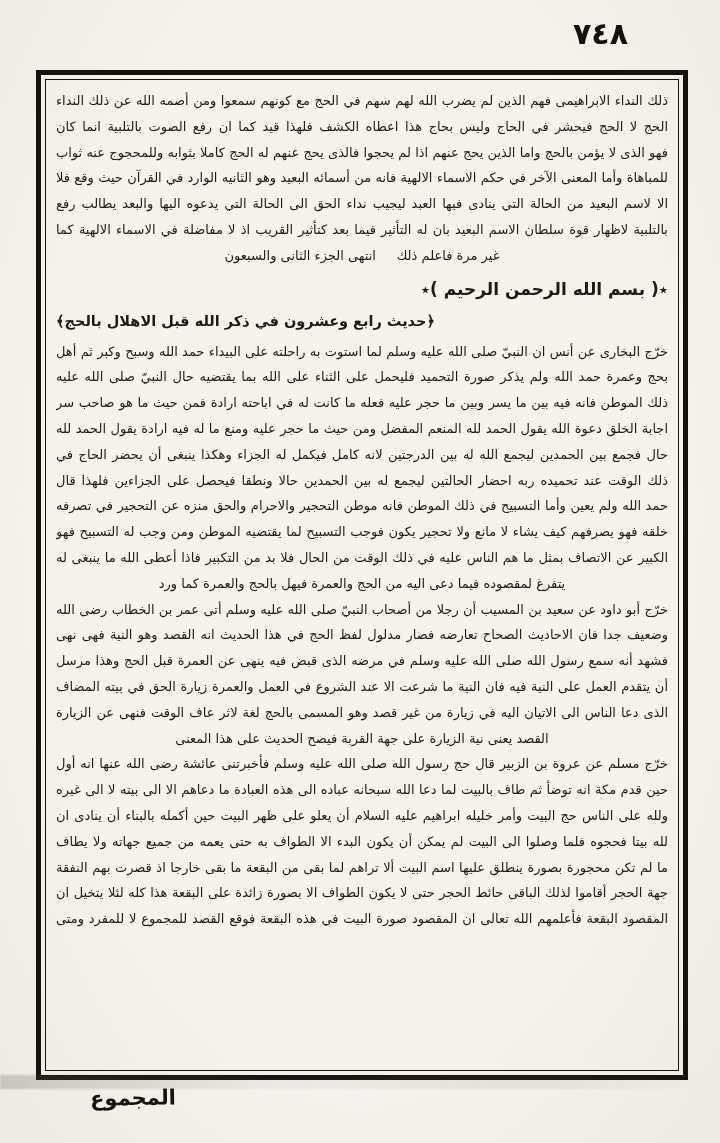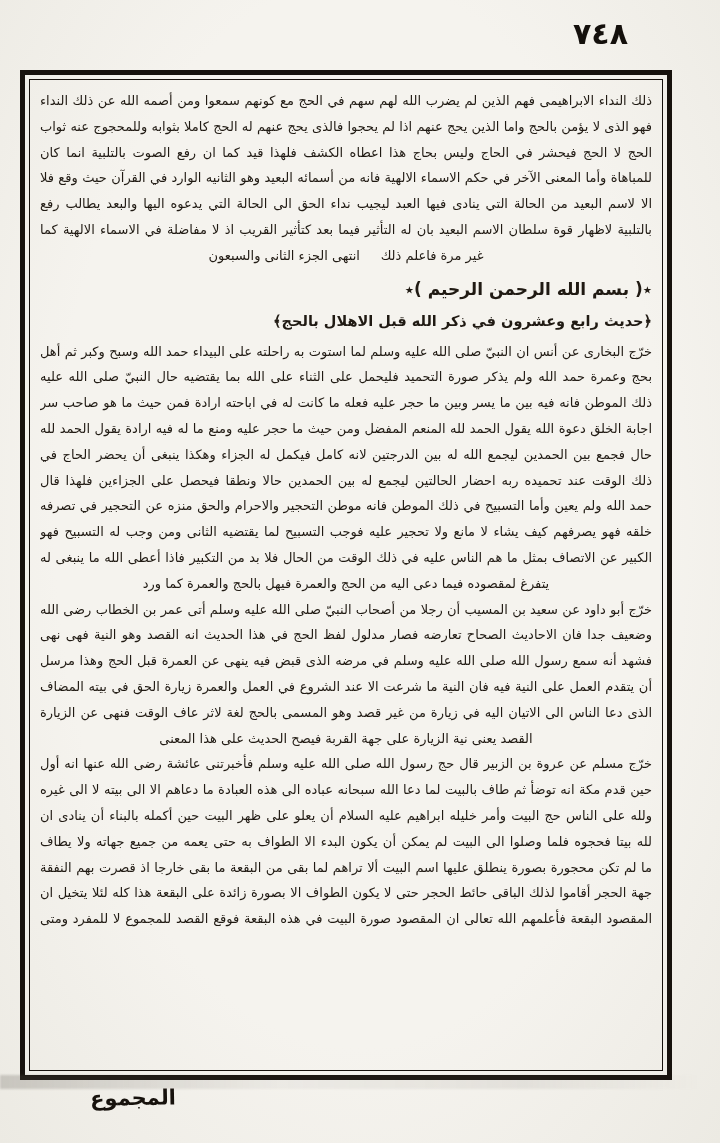--- a/index.html
+++ b/index.html
@@ -20,21 +20,21 @@
     position: absolute;
     top: 16px; right: 92px;
     font-size: 30px;
     font-weight: bold;
     letter-spacing: 2px;
     color: #14100c;
     direction: rtl;
   }
   .frame-outer {
     position: absolute;
-    left: 20px; top: 70px;
+    left: 36px; top: 70px;
     width: 652px; height: 1010px;
     box-sizing: border-box;
     border: 5px solid #17120d;
     padding: 4px;
     background: transparent;
   }
   .frame-inner {
     box-sizing: border-box;
     width: 100%; height: 100%;
     border: 1.5px solid #17120d;
@@ -54,21 +54,21 @@
     text-align-last: justify;
     white-space: normal;
   }
   .line.tail {
     text-align: left;
     text-align-last: center;
   }
   .hdr {
     height: 27px;
     overflow: hidden;
-    text-align: right;
+    text-align: left;
     font-weight: bold;
     font-size: 14.5px;
     margin: 2px 0 3px 0;
   }
   .basmala {
     height: 30px;
     overflow: hidden;
     text-align: right;
     font-weight: bold;
     font-size: 17px;
@@ -95,36 +95,36 @@
 <body>
 
 <div class="scan-page">
 
   <div class="page-number">٧٤٨</div>
 
   <div class="frame-outer">
     <div class="frame-inner">
       <div class="text-body">
           <div class="line">ذلك النداء الابراهيمى فهم الذين لم يضرب الله لهم سهم في الحج مع كونهم سمعوا ومن أصمه الله عن ذلك النداء</div>
+          <div class="line">الحج لا الحج فيحشر في الحاج وليس بحاج هذا اعطاه الكشف فلهذا قيد كما ان رفع الصوت بالتلبية انما كان</div>
           <div class="line">فهو الذى لا يؤمن بالحج واما الذين يحج عنهم اذا لم يحجوا فالذى يحج عنهم له الحج كاملا بثوابه وللمحجوج عنه ثواب</div>
-          <div class="line">الحج لا الحج فيحشر في الحاج وليس بحاج هذا اعطاه الكشف فلهذا قيد كما ان رفع الصوت بالتلبية انما كان</div>
           <div class="line">للمباهاة وأما المعنى الآخر في حكم الاسماء الالهية فانه من أسمائه البعيد وهو الثانيه الوارد في القرآن حيث وقع فلا ينادى</div>
           <div class="line">الا لاسم البعيد من الحالة التي ينادى فيها العبد ليجيب نداء الحق الى الحالة التي يدعوه اليها والبعد يطالب رفع الصوت</div>
           <div class="line">بالتلبية لاظهار قوة سلطان الاسم البعيد بان له التأثير فيما بعد كتأثير القريب اذ لا مفاضلة في الاسماء الالهية كما قررناه</div>
           <div class="line tail">غير مرة فاعلم ذلك &nbsp;&nbsp;&nbsp; انتهى الجزء الثانى والسبعون</div>
           <div class="basmala">٭( بسم الله الرحمن الرحيم )٭</div>
           <div class="hdr">﴿حديث رابع وعشرون في ذكر الله قبل الاهلال بالحج﴾</div>
           <div class="line">خرّج البخارى عن أنس ان النبيّ صلى الله عليه وسلم لما استوت به راحلته على البيداء حمد الله وسبح وكبر ثم أهل</div>
           <div class="line">بحج وعمرة حمد الله ولم يذكر صورة التحميد فليحمل على الثناء على الله بما يقتضيه حال النبيّ صلى الله عليه وسلم في</div>
           <div class="line">ذلك الموطن فانه فيه بين ما يسر وبين ما حجر عليه فعله ما كانت له في اباحته ارادة فمن حيث ما هو صاحب سر آى من</div>
           <div class="line">اجابة الخلق دعوة الله يقول الحمد لله المنعم المفضل ومن حيث ما حجر عليه ومنع ما له فيه ارادة يقول الحمد لله على كل</div>
           <div class="line">حال فجمع بين الحمدين ليجمع الله له بين الدرجتين لانه كامل فيكمل له الجزاء وهكذا ينبغى أن يحضر الحاج في نفسه في</div>
           <div class="line">ذلك الوقت عند تحميده ربه احضار الحالتين ليجمع له بين الحمدين حالا ونطقا فيحصل على الجزاءين فلهذا قال الصاحب</div>
           <div class="line">حمد الله ولم يعين وأما التسبيح في ذلك الموطن فانه موطن التحجير والاحرام والحق منزه عن التحجير في تصرفه في</div>
-          <div class="line">خلقه فهو يصرفهم كيف يشاء لا مانع ولا تحجير عليه فوجب التسبيح لما يقتضيه الثانى ومن وجب له التسبيح فهو</div>
+          <div class="line">خلقه فهو يصرفهم كيف يشاء لا مانع ولا تحجير يكون فوجب التسبيح لما يقتضيه الموطن ومن وجب له التسبيح فهو</div>
           <div class="line">الكبير عن الاتصاف بمثل ما هم الناس عليه في ذلك الوقت من الحال فلا بد من التكبير فاذا أعطى الله ما ينبغى له حينئذ</div>
           <div class="line tail">يتفرغ لمقصوده فيما دعى اليه من الحج والعمرة فيهل بالحج والعمرة كما ورد</div>
           <div class="line">خرّج أبو داود عن سعيد بن المسيب أن رجلا من أصحاب النبيّ صلى الله عليه وسلم أتى عمر بن الخطاب رضى الله عنه</div>
           <div class="line">وضعيف جدا فان الاحاديث الصحاح تعارضه فصار مدلول لفظ الحج في هذا الحديث انه القصد وهو النية فهى نهى</div>
           <div class="line">فشهد أنه سمع رسول الله صلى الله عليه وسلم في مرضه الذى قبض فيه ينهى عن العمرة قبل الحج وهذا مرسل</div>
           <div class="line">أن يتقدم العمل على النية فيه فان النية ما شرعت الا عند الشروع في العمل والعمرة زيارة الحق في بيته المضاف اليه</div>
           <div class="line">الذى دعا الناس الى الاتيان اليه في زيارة من غير قصد وهو المسمى بالحج لغة لاثر عاف الوقت فنهى عن الزيارة قبل</div>
           <div class="line tail">القصد يعنى نية الزيارة على جهة القربة فيصح الحديث على هذا المعنى</div>
           <div class="line">خرّج مسلم عن عروة بن الزبير قال حج رسول الله صلى الله عليه وسلم فأخبرتنى عائشة رضى الله عنها انه أول شئ بدأ به</div>
           <div class="line">حين قدم مكة انه توضأ ثم طاف بالبيت لما دعا الله سبحانه عباده الى هذه العبادة ما دعاهم الا الى بيته لا الى غيره فقال</div>

